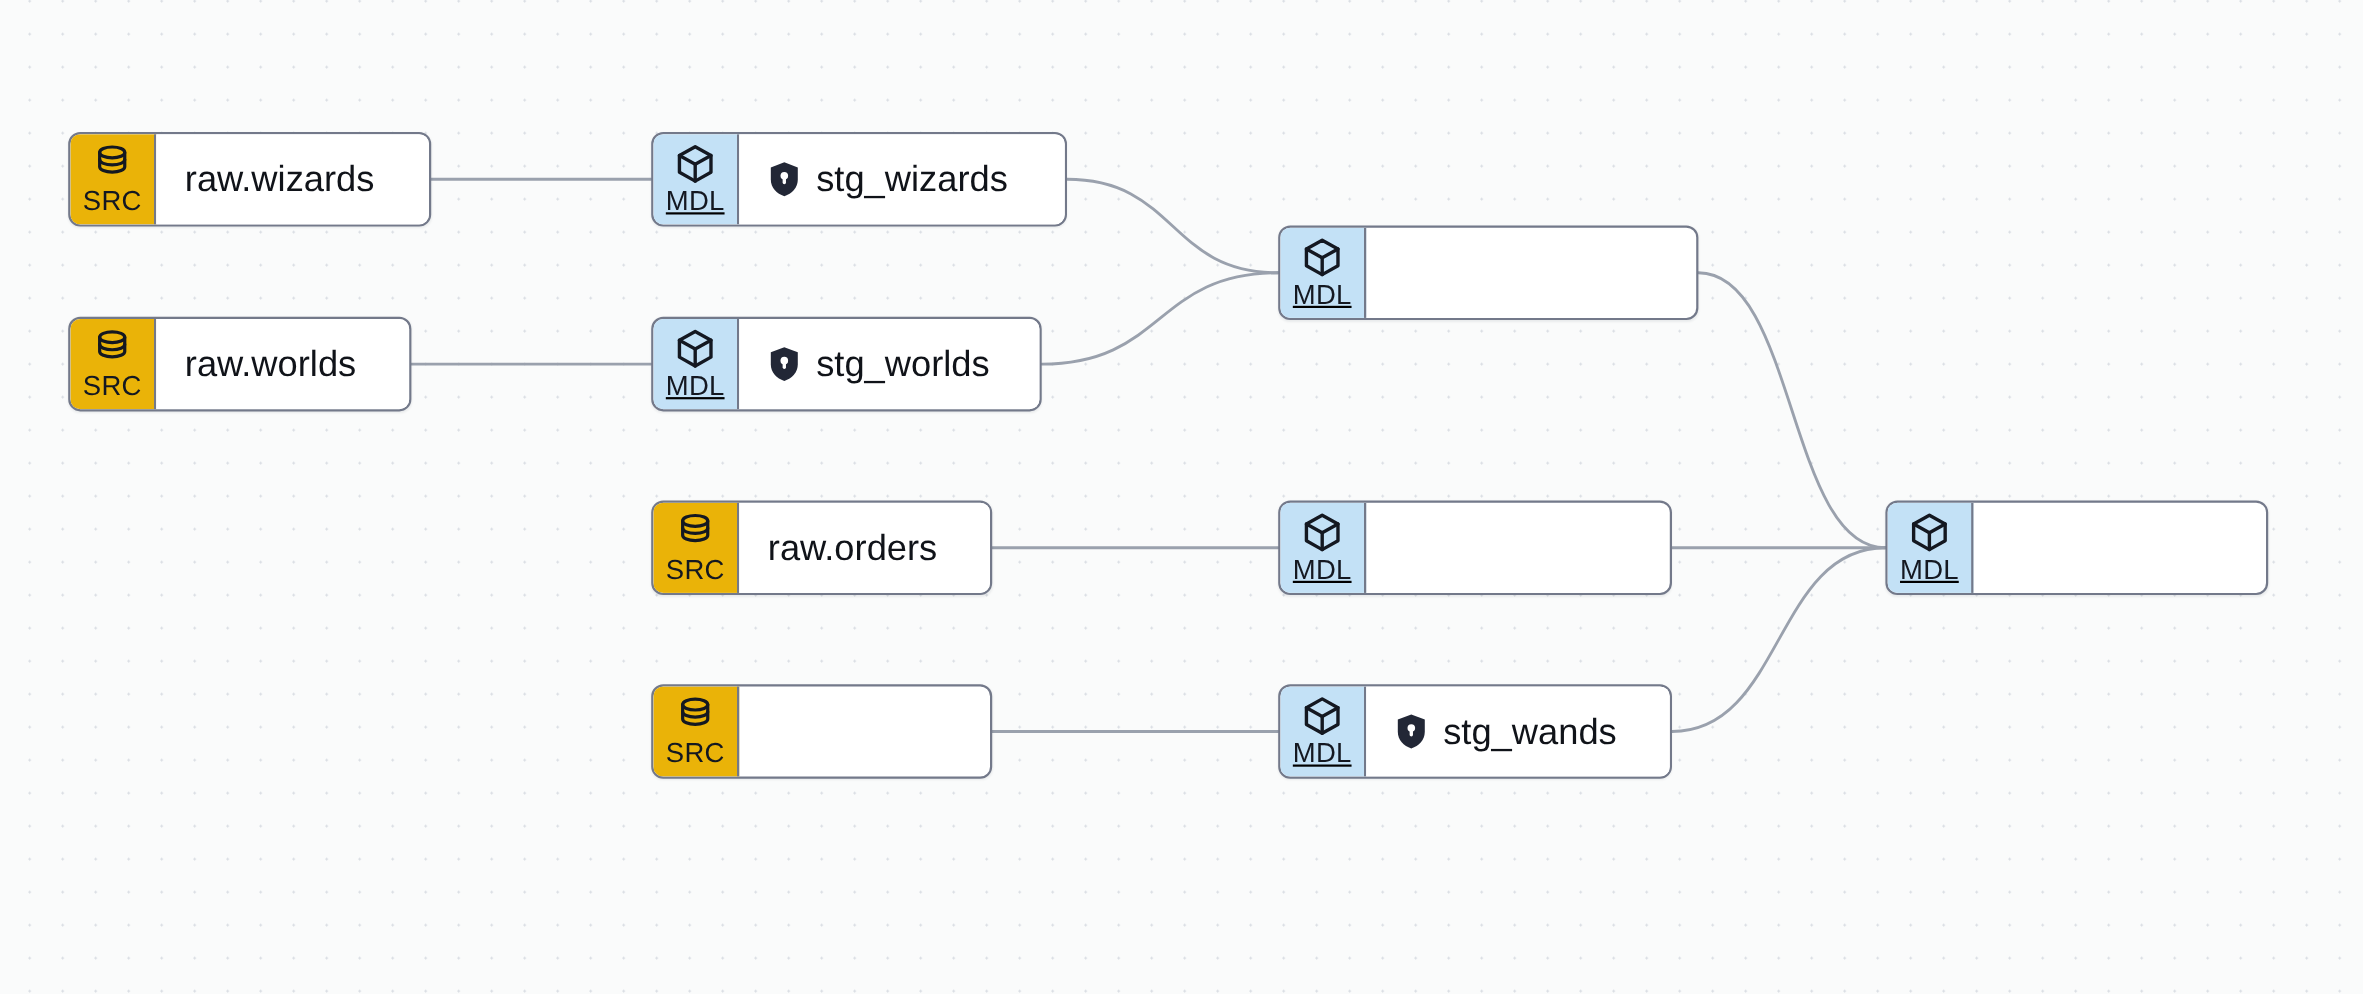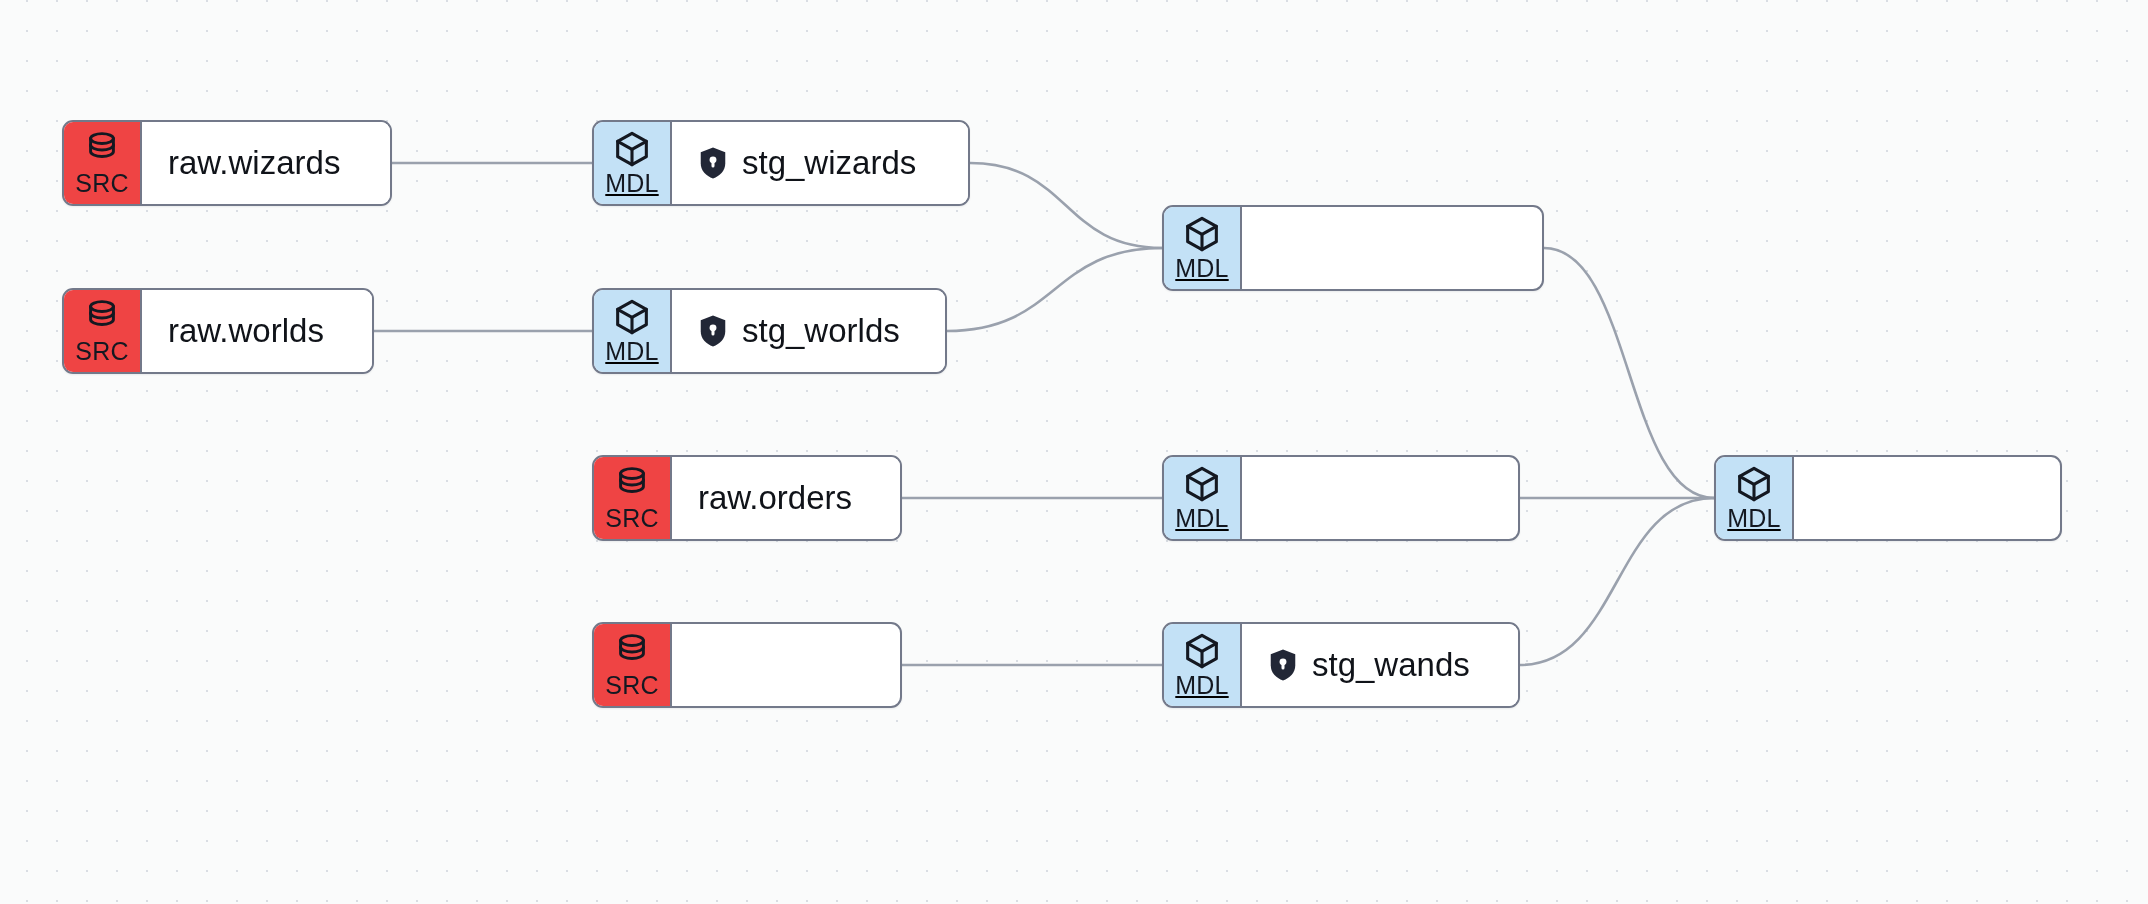--- a/index.html
+++ b/index.html
@@ -43,21 +43,21 @@
     box-sizing:border-box;
   }
   .badge .glyph{display:block;line-height:0;}
   .badge .kind{
     font-size:25px;
     letter-spacing:.2px;
     color:#141821;
     font-family:"Liberation Sans","DejaVu Sans",sans-serif;
     margin-top:-1px;
   }
-  .node.src .badge{background:#ef4444;}
+  .node.src .badge{background:#eab308;}
   .node.mdl .badge{background:#c3e1f6;text-decoration:underline;}
 
   .body{
     flex:1 1 auto;
     display:flex;
     align-items:center;
     padding-left:26px;
     gap:14px;
     background:#ffffff;
     min-width:0;

